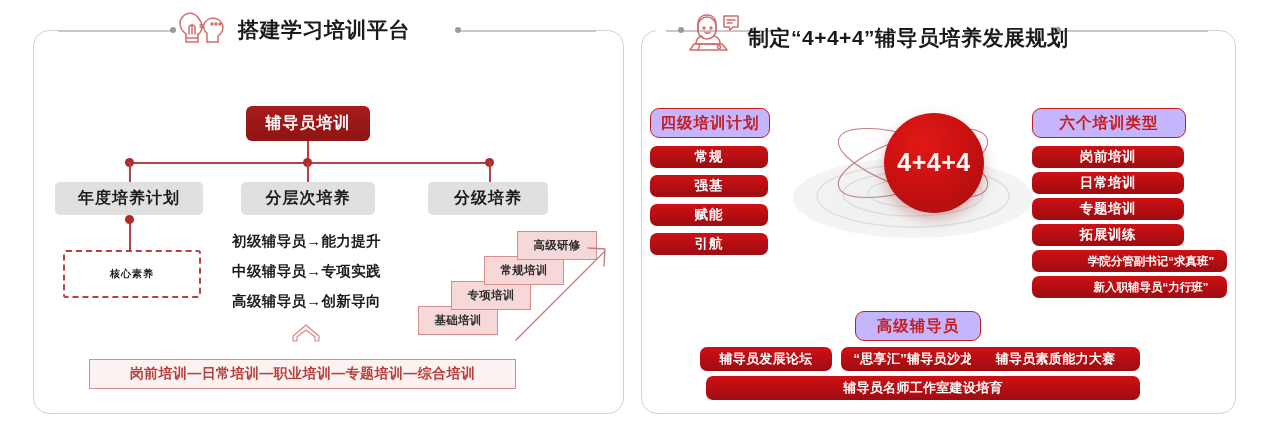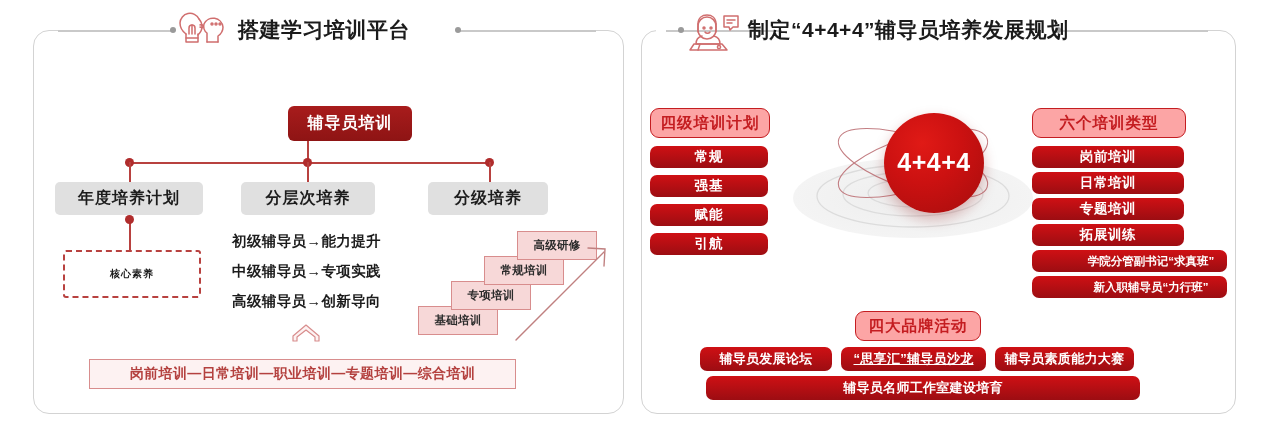--- a/index.html
+++ b/index.html
@@ -21,30 +21,30 @@
   .top-mask{position:absolute;top:-3px;height:7px;background:#fff;}
 
   
   .head{position:absolute;display:flex;align-items:center;height:44px;top:8px;}
   .head .icon{width:56px;height:44px;flex:0 0 56px;}
   .head .htitle{
     font-size:21px;font-weight:bold;color:#1b1b1b;letter-spacing:.5px;
     white-space:nowrap;padding-left:6px;
   }
   #head-left{left:176px;text-align:right;}
-  #head-right{left:686px;}
+  #head-right{left:686px;align-items:flex-end;}
 
   .dot{position:absolute;width:6px;height:6px;border-radius:50%;background:#9a9a9a;}
 
   
   .rootbox{
     position:absolute;left:246px;top:106px;width:124px;height:35px;border-radius:6px;
     background:linear-gradient(180deg,#a81c1c 0%,#8e1414 100%);
     color:#fff;font-size:16px;font-weight:bold;
-    display:flex;align-items:center;justify-content:center;letter-spacing:1px;margin-left:42px;
+    display:flex;align-items:center;justify-content:center;letter-spacing:1px;
   }
   .vline{position:absolute;background:#b8413f;width:1.6px;}
   .hline{position:absolute;background:#b8413f;height:1.6px;}
   .rdot{position:absolute;width:9px;height:9px;border-radius:50%;background:#b02c2c;}
 
   .greybox{
     position:absolute;height:33px;border-radius:5px;background:#e0e0e0;
     color:#1c1c1c;font-size:16px;font-weight:bold;
     display:flex;align-items:center;justify-content:center;letter-spacing:1px;
   }
@@ -78,21 +78,21 @@
 
   .bottombar{
     position:absolute;left:89px;top:339px;width:425px;height:28px;
     border:1.6px solid #d88d8d;background:#fdf2f2;
     display:flex;align-items:center;justify-content:center;
     font-size:14px;font-weight:bold;color:#b4413f;letter-spacing:.4px;margin-top:20px;
   }
 
   
   .capsule{
-    position:absolute;border:1.8px solid #c41d21;border-radius:9px;background:#fca5a5;
+    position:absolute;border:1.8px solid #c41d21;border-radius:9px;background:#c4b5fd;
     display:flex;align-items:center;justify-content:center;
     font-size:15.5px;font-weight:bold;color:#c41d21;letter-spacing:1px;
   }
   #cap-left{left:650px;top:108px;width:118px;height:28px;}
   #cap-right{left:1032px;top:108px;width:152px;height:28px;}
   #cap-brand{left:855px;top:311px;width:124px;height:28px;}
 
   .pill{
     position:absolute;border-radius:7px;
     background:linear-gradient(180deg,#cf1014 0%,#9c0d12 100%);
@@ -272,21 +272,21 @@
   <div class="capsule" id="cap-right">六个培训类型</div>
   <div class="col-r">
     <div class="pill" style="top:146px;">岗前培训</div>
     <div class="pill" style="top:172px;">日常培训</div>
     <div class="pill" style="top:198px;">专题培训</div>
     <div class="pill" style="top:224px;">拓展训练</div>
     <div class="pill small" style="top:250px;">学院分管副书记“求真班”</div>
     <div class="pill small" style="top:276px;">新入职辅导员“力行班”</div>
   </div>
 
-  <div class="capsule" id="cap-brand">四大品牌活动</div>
+  <div class="capsule" id="cap-brand">高级辅导员</div>
   <div class="brand">
     <div class="pill" style="left:700px;top:347px;width:132px;">辅导员发展论坛</div>
-    <div class="pill" style="left:841px;top:347px;width:145px;text-decoration:underline;">“思享汇”辅导员沙龙</div>
-    <div class="pill" style="left:995px;top:347px;width:139px;">辅导员素质能力大赛</div>
+    <div class="pill" style="left:841px;top:347px;width:145px;">“思享汇”辅导员沙龙</div>
+    <div class="pill" style="left:971px;top:347px;width:169px;">辅导员素质能力大赛</div>
     <div class="pill" style="left:706px;top:376px;width:434px;">辅导员名师工作室建设培育</div>
   </div>
 
 </div>
 
 </body></html>

